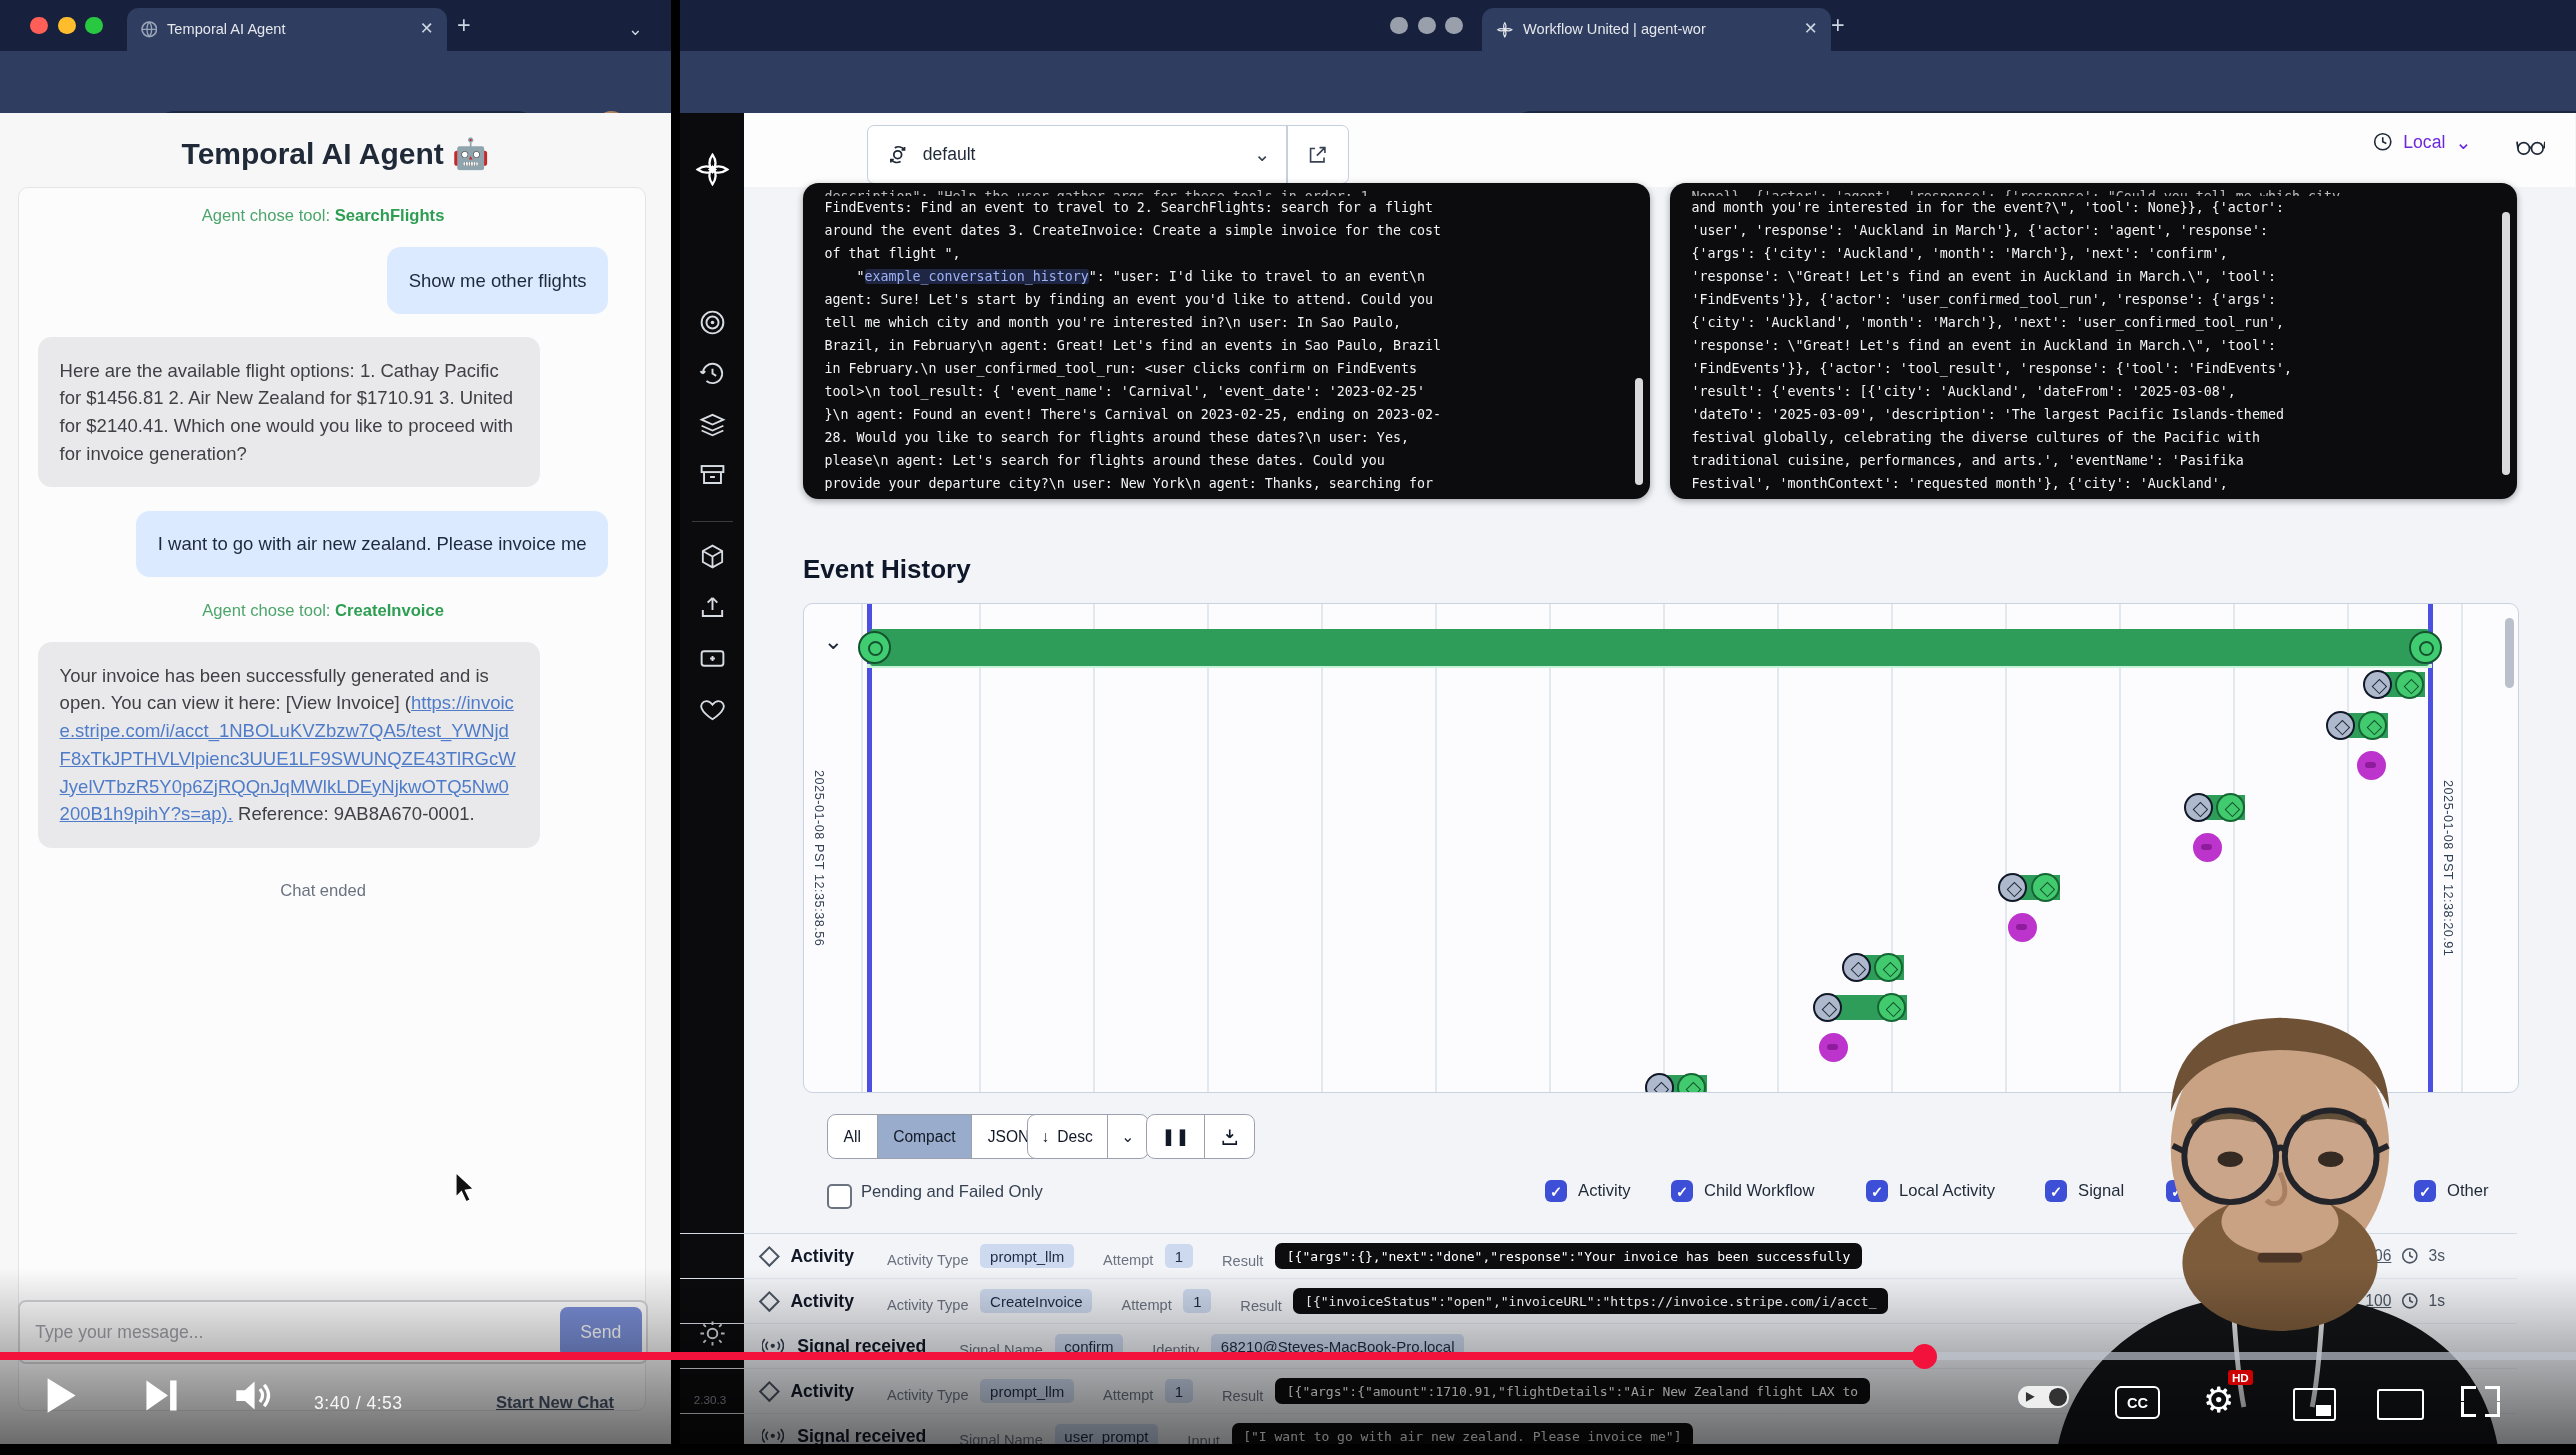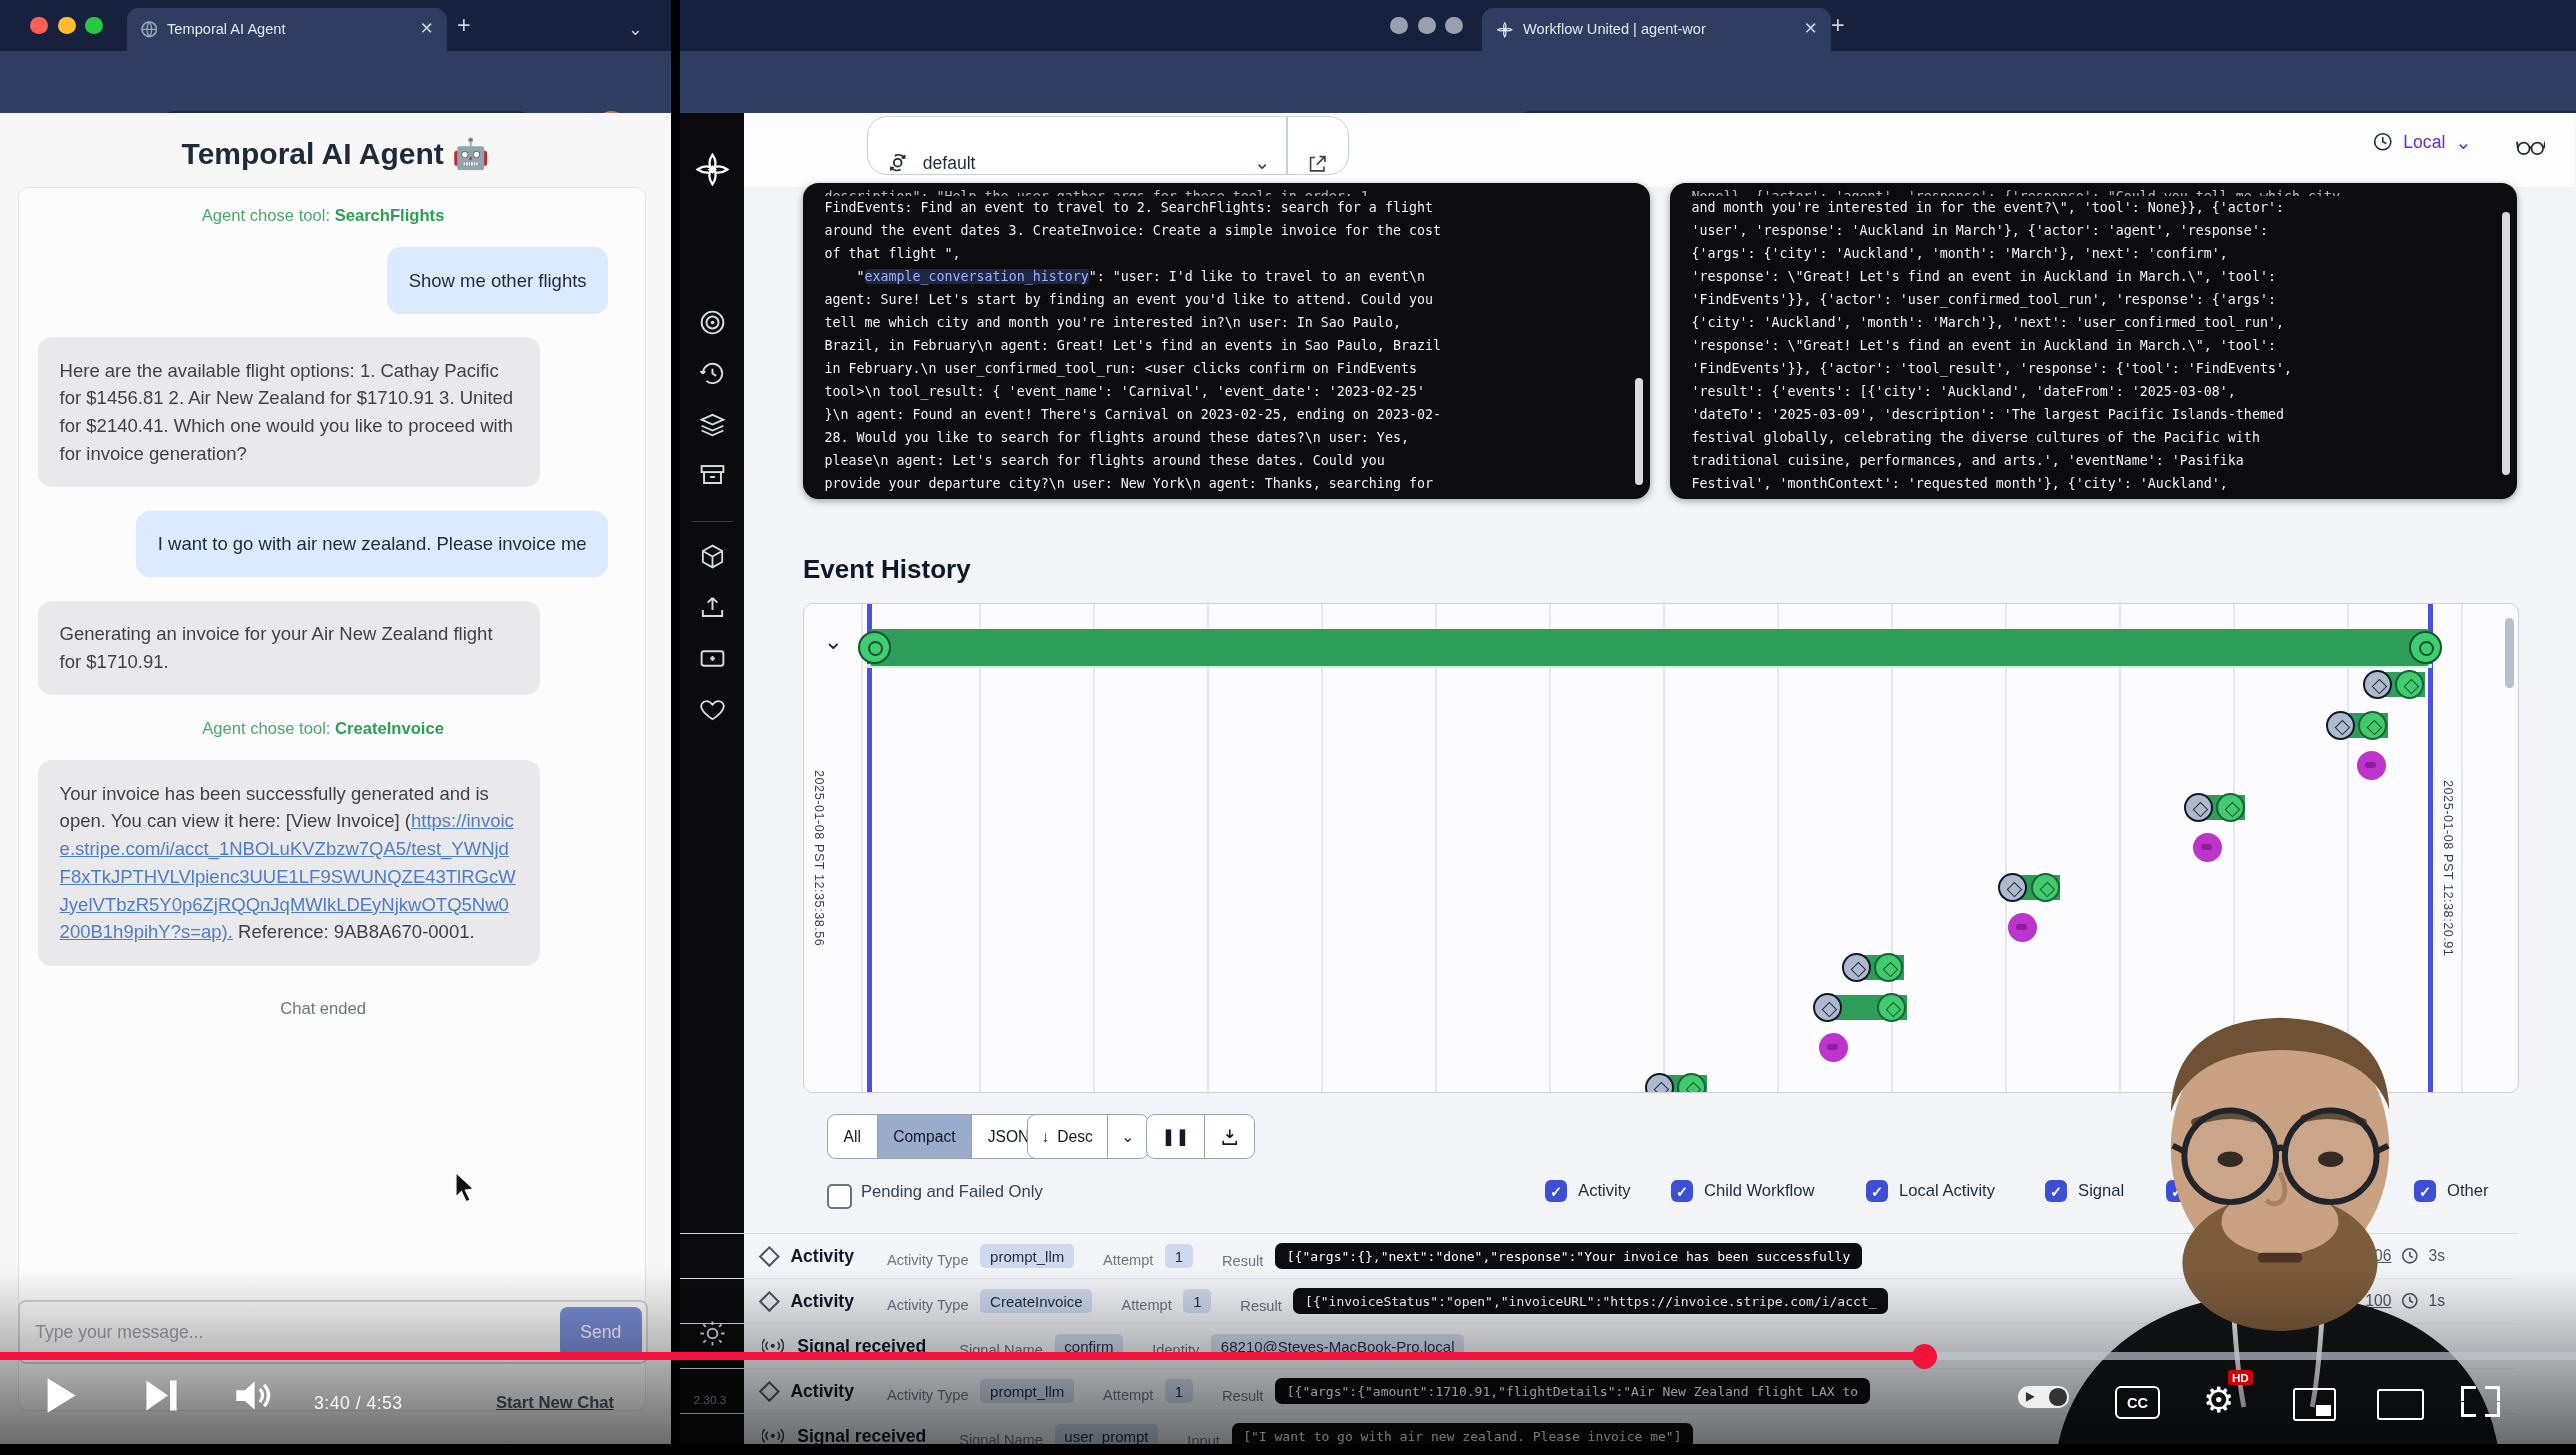--- a/index.html
+++ b/index.html
@@ -43,22 +43,22 @@
            border-radius:7.8px;display:flex;align-items:center;justify-content:center;}
   .startnew{position:absolute;left:496px;top:1280px;font-size:16.6px;color:#475569;
             text-decoration:underline;font-weight:bold;}
   
   .rcontent{position:absolute;left:680px;top:113px;width:1896px;height:1343px;background:#f2f4f8;}
   .tsidebar{position:absolute;left:0;top:0;width:64px;height:1343px;background:#0b0b0d;}
   .sideicon{position:absolute;left:17.6px;width:29px;height:29px;color:#e5e7eb;}
   .sidediv{position:absolute;left:11.7px;width:41px;border-top:1px solid #3a3a3f;}
   .tversion{position:absolute;left:13.7px;color:#8b8f98;font-size:11.7px;}
   .topbar{position:absolute;left:64px;top:0;width:1831px;height:74px;background:#fdfdfe;}
-  .nspill{position:absolute;left:123px;top:3px;width:480px;height:57px;border:1.5px solid #c6cfdd;
-          border-radius:20px;background:#fff;display:flex;align-items:flex-end;color:#1f2937;font-size:17.6px;}
+  .nspill{position:absolute;left:123px;top:12px;width:480px;height:57px;border:1.5px solid #c6cfdd;
+          border-radius:7px;background:#fff;display:flex;align-items:center;color:#1f2937;font-size:17.6px;}
   .localsel{position:absolute;left:1628px;top:17.6px;display:flex;align-items:center;gap:9.8px;
             color:#6d28d9;font-size:17.6px;}
   .codepanel{position:absolute;top:70px;width:847px;height:316px;background:#0c0c0e;border-radius:15.6px;
              box-shadow:0 2px 7.8px rgba(0,0,0,.35);overflow:hidden;}
   .codepanel pre{margin:0;padding:2px 21.5px 13.7px 21.5px;color:#f3f4f6;
                  font-family:"DejaVu Sans Mono",monospace;font-size:13.3px;line-height:23px;white-space:pre;}
   .cutline{height:10.7px;overflow:hidden;opacity:.75;}
   .hl{color:#9db1f5;background:rgba(70,90,170,.35);border-radius:2.9px;}
   .codescroll{position:absolute;width:7.8px;border-radius:3.9px;background:rgba(255,255,255,.85);}
   .evhead{position:absolute;left:123px;top:441px;font-size:26px;font-weight:bold;color:#0f172a;}
@@ -184,21 +184,20 @@
     </div>
 
     <div class="lpage">
       <div class="lheading">Temporal AI Agent 🤖</div>
       <div class="chatpanel">
         <div class="msgs" id="messages">
             <div class="toollabel">Agent chose tool: <b>SearchFlights</b></div>
             <div class="bubble user">Show me other flights</div>
             <div class="bubble agent">Here are the available flight options: 1. Cathay Pacific for $1456.81 2. Air New Zealand for $1710.91 3. United for $2140.41. Which one would you like to proceed with for invoice generation?</div>
             <div class="bubble user">I want to go with air new zealand. Please invoice me</div>
-            <div class="bubble agent">Generating an invoice for your Air New Zealand flight for $1710.91.</div>
             <div class="toollabel">Agent chose tool: <b>CreateInvoice</b></div>
             <div class="bubble agent">Your invoice has been successfully generated and is open. You can view it here: [View Invoice] (<a href="#">https://invoice.stripe.com/i/acct_1NBOLuKVZbzw7QA5/test_YWNjdF8xTkJPTHVLVlpienc3UUE1LF9SWUNQZE43TlRGcWJyelVTbzR5Y0p6ZjRQQnJqMWlkLDEyNjkwOTQ5Nw0200B1h9pihY?s=ap).</a> Reference: 9AB8A670-0001.</div>
             <div class="chatend">Chat ended</div>
           </div>
 
       </div>
       <div class="inputrow">
         <span class="ph">Type your message...</span>
         <div class="sendbtn">Send</div>
       </div>

